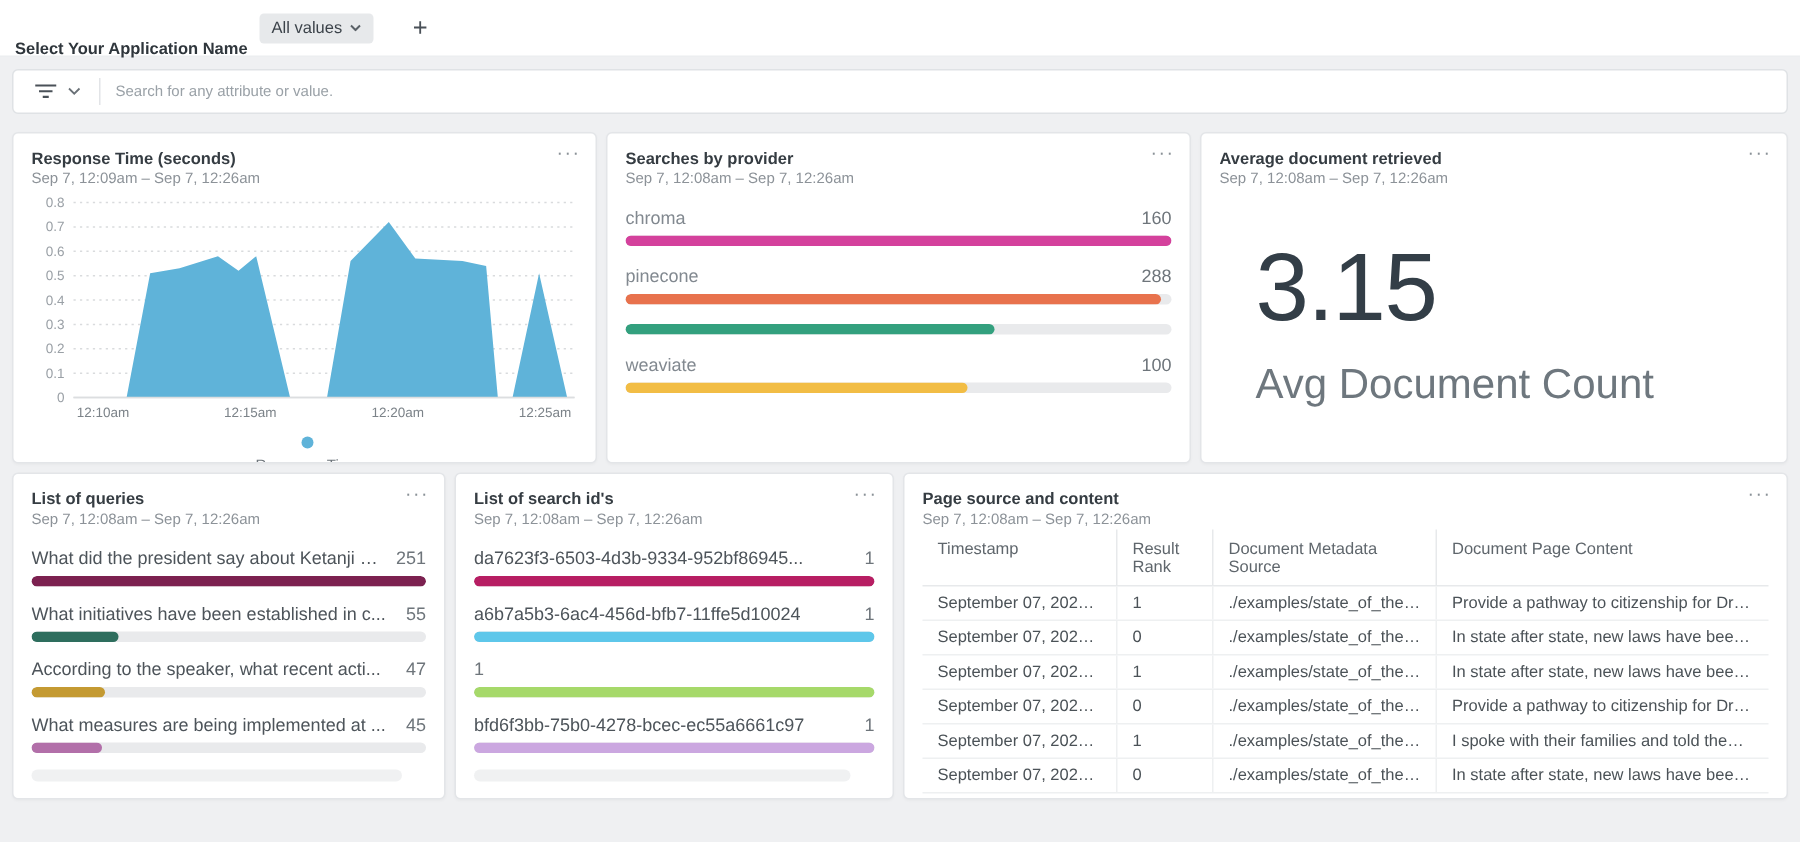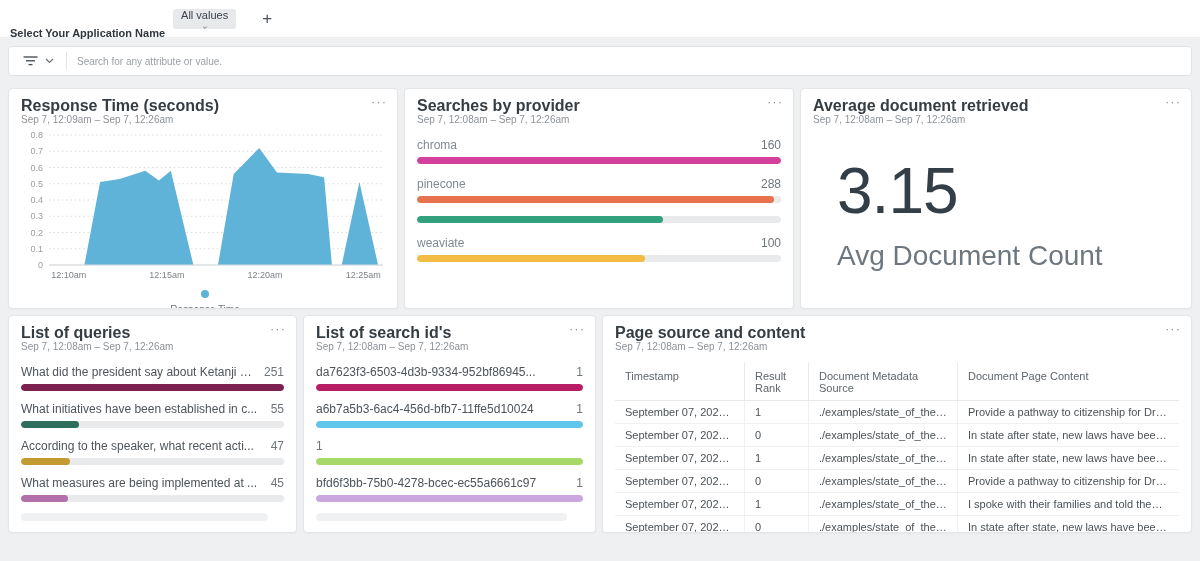--- a/index.html
+++ b/index.html
@@ -21,21 +21,21 @@
   }
   .tab.active { color:#3c434a; font-weight:bold; border-bottom-color:#454d54; }
   .controls-row {
     display:flex; align-items:center; height:38px; padding:0 10px;
     border-bottom:1px solid #eceef0; background:#fff;
   }
   .tv-label { font-size:11px; font-weight:bold; color:#2f363c; margin-right:8px;margin-top:28px; }
   .chip {
     display:inline-flex; align-items:center; gap:5px; height:20px;
     background:#e7e9eb; border:none; border-radius:3px; padding:0 8px;
-    font-size:11px; color:#3c434a; font-family:inherit; cursor:pointer;flex-direction:column;
+    font-size:11px; color:#3c434a; font-family:inherit; cursor:pointer;
   }
   .plus-btn {
     background:none; border:none; font-size:17px; font-weight:300; color:#4a5158;
     margin-left:26px; cursor:pointer; line-height:1; font-family:inherit;
   }
   
   .searchbar {
     margin:8px 8px 0; height:30px; background:#fff;
     border:1px solid #dfe2e5; border-radius:4px;
     display:flex; align-items:center; padding:0 10px;
@@ -56,21 +56,21 @@
     padding:10px 12px; position:relative; overflow:hidden;
   }
   .row1 .card { height:221px; }
   .row2 .card { height:218px; }
   .card-response { width:390px; }
   .card-providers { width:390px; }
   .card-big { flex:1; }
   .card-queries { width:289px; }
   .card-searchids { width:293px; }
   .card-table { flex:1; }
-  .card-title { font-size:16px; font-weight:bold; color:#353c42; line-height:14px; }
+  .card-title { font-size:11px; font-weight:bold; color:#353c42; line-height:14px; }
   .card-subtitle { font-size:10px; color:#8c9298; line-height:13px; }
   .menu-btn {
     position:absolute; top:6px; right:10px; background:none; border:none;
     color:#8a9197; font-size:13px; letter-spacing:1px; cursor:pointer;
     font-family:inherit; line-height:1;
   }
   
   .chart-wrap { margin-top:3px; }
   .legend { display:flex; align-items:center; gap:6px; margin-top:5px; padding-left:4px;flex-direction:column; }
   .legend-dot { width:8px; height:8px; border-radius:50%; display:inline-block; }
@@ -89,21 +89,21 @@
   .hbar-fill { height:100%; border-radius:4px; }
   .hbar-list.compact .hbar-row { margin-bottom:11px; }
   
   .skeleton-row { opacity:.22; }
   .skeleton-bar { height:8px; background:#b9bec3; border-radius:4px; width:94%; }
   
   .bignum-wrap { padding:30px 0 0 24px; }
   .big-number { font-size:64px; color:#333e47; letter-spacing:-1px; line-height:1.1; }
   .big-caption { font-size:28px; color:#6e777e; margin-top:14px; }
   
-  .ptable { margin-top:10px; font-size:11px; }
+  .ptable { font-size:11px; }
   .ptable-header, .ptable-row {
     display:grid; grid-template-columns:129px 64px 149px 1fr;
   }
   .ptable-header { border-bottom:1px solid #e7e9eb; }
   .ptable-header .cell { color:#5f666c; padding:7px 10px 6px; }
   .ptable-row { border-bottom:1px solid #eef0f1; cursor:pointer; }
   .ptable-row .cell {
     color:#4b5257; padding:5px 10px; white-space:nowrap; overflow:hidden;
     text-overflow:ellipsis;
   }

